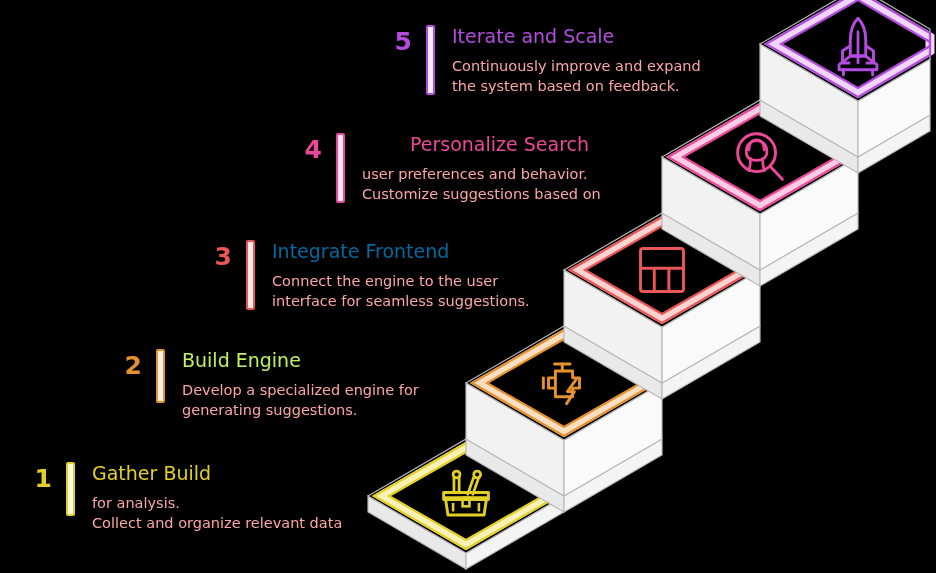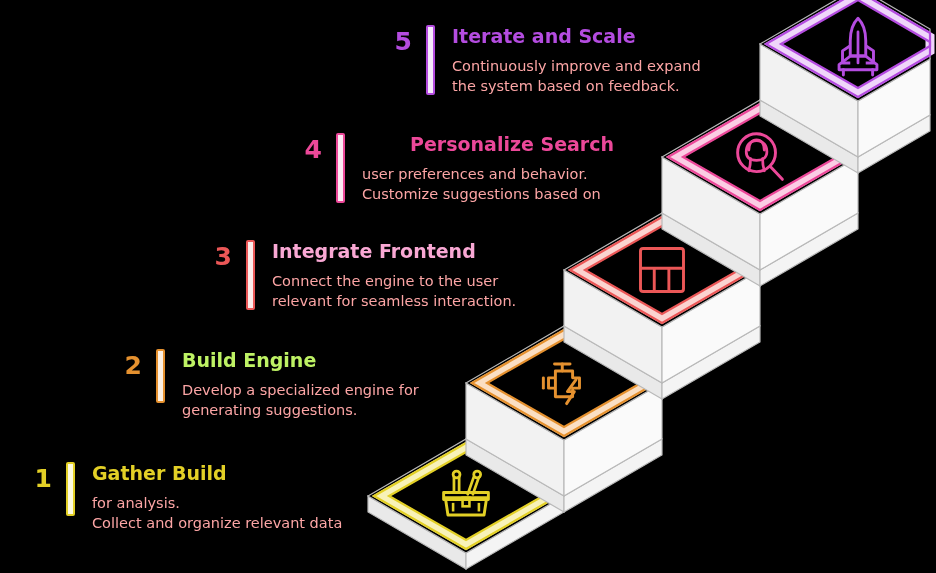--- a/index.html
+++ b/index.html
@@ -48,21 +48,21 @@
     border-style: solid;
     border-width: 2px;
     box-sizing: border-box;
     flex: none;
   }
   .step-body {
     padding-top: 1px;
   }
   .step-title {
     font-size: 19px;
-    font-weight: 700;
+    font-weight: 400;
     line-height: 1.1;
     margin: 0 0 9px 0;
     white-space: nowrap;
   }
   .step-desc {
     font-size: 14.5px;
     line-height: 1.38;
     color: #fca5a5;
     margin: 0;
     max-width: 250px;
@@ -224,24 +224,24 @@
         <span>Develop a specialized engine for</span>
         <span>generating suggestions.</span>
       </p>
     </div>
   </div>
 
   <div class="step-text" style="left:186px; top:240px;">
     <div class="step-num" style="color:#eb5757;">3</div>
     <div class="accent-bar" style="height:70px; border-color:#eb5757; background:#fdeceb;"></div>
     <div class="step-body">
-      <p class="step-title" style="color:#f9a8d4;">Integrate Frontend</p>
+      <p class="step-title" style="color:#0369a1;">Integrate Frontend</p>
       <p class="step-desc">
         <span>Connect the engine to the user</span>
-        <span>relevant for seamless interaction.</span>
+        <span>interface for seamless suggestions.</span>
       </p>
     </div>
   </div>
 
   <div class="step-text" style="left:276px; top:133px;">
     <div class="step-num" style="color:#ec4899;">4</div>
     <div class="accent-bar" style="height:70px; border-color:#ec4899; background:#fdeaf4;"></div>
     <div class="step-body">
       <p class="step-title" style="color:#ec4899;margin-left:48px;">Personalize Search</p>
       <p class="step-desc">

